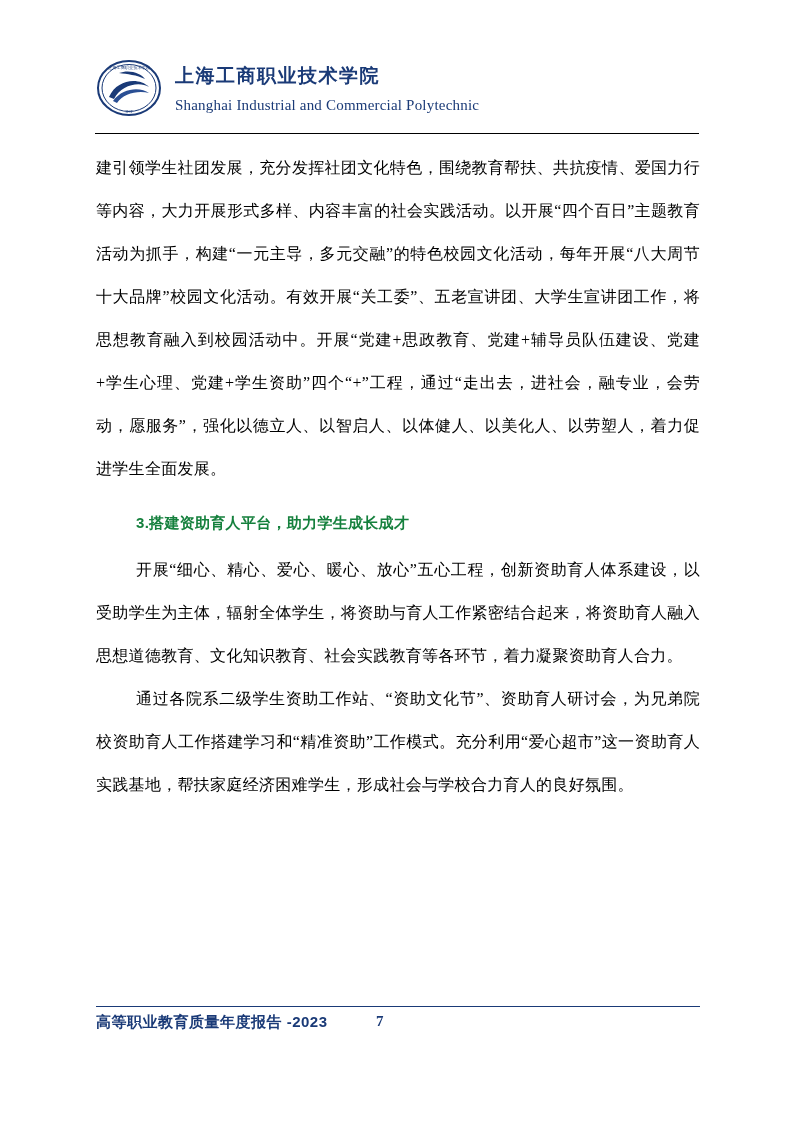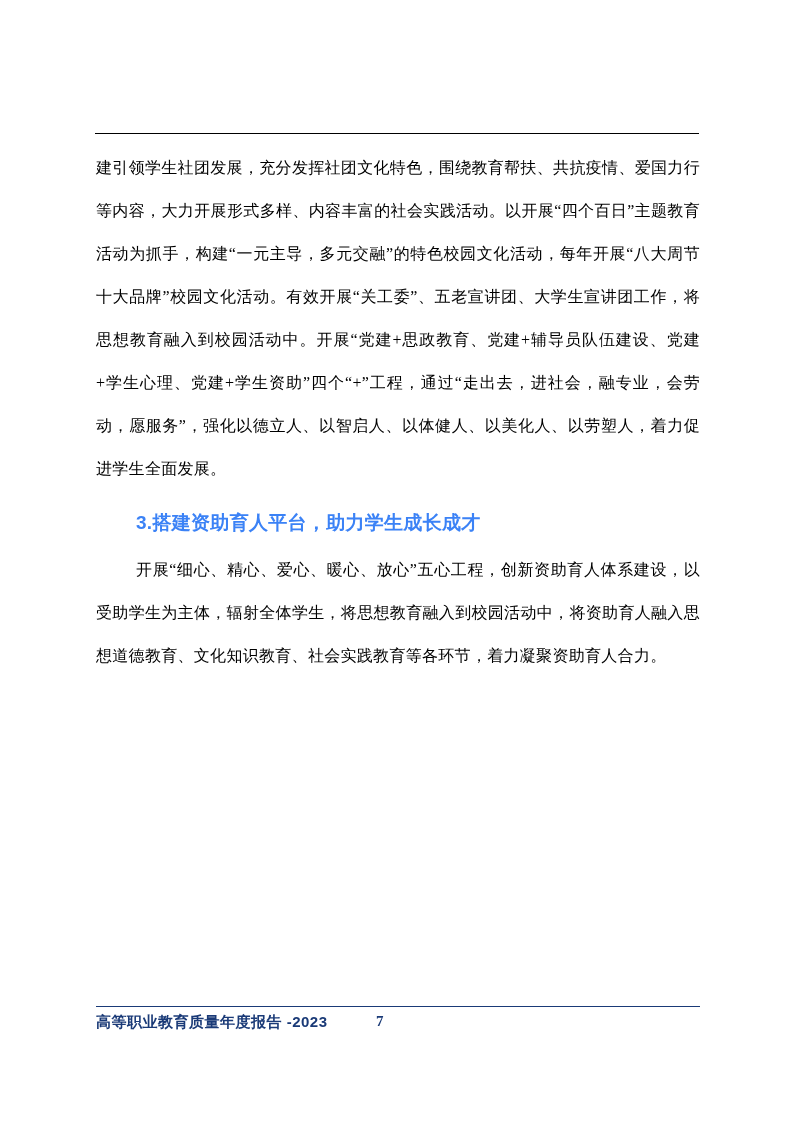--- a/index.html
+++ b/index.html
@@ -86,24 +86,24 @@
     text-align: justify;
     text-justify: inter-ideograph;
     letter-spacing: 0.3px;
   }
   p.indent {
     text-indent: 40px;
   }
   h3.subhead {
     margin: 11px 0 4px 0;
     font-family: "Liberation Sans", "DejaVu Sans", sans-serif;
-    font-size: 19px;
+    font-size: 15px;
     font-weight: bold;
     line-height: 43px;
-    color: #3b82f6;
+    color: #15803d;
     text-indent: 40px;
     letter-spacing: 0.3px;
   }
 
   
   .footer-rule {
     position: absolute;
     left: 96px;
     top: 1006px;
     width: 604px;
@@ -137,26 +137,44 @@
     font-size: 15px;
     font-weight: bold;
     color: #1a3a77;
   }
 </style>
 </head>
 <body>
 
 <div class="page">
 
+  <div class="header">
+    <div class="logo">
+      <svg width="68" height="62" viewBox="0 0 68 62" xmlns="http://www.w3.org/2000/svg">
+        <ellipse cx="34" cy="31" rx="31" ry="27" fill="none" stroke="#1a3a77" stroke-width="2"></ellipse>
+        <ellipse cx="34" cy="31" rx="27" ry="23.5" fill="none" stroke="#1a3a77" stroke-width="1"></ellipse>
+        <path d="M14 40 C22 22, 44 20, 54 30 C44 24, 26 28, 19 42 Z" fill="#1a3a77"></path>
+        <path d="M18 44 C28 30, 46 30, 54 36 C44 33, 28 36, 22 46 Z" fill="#2a4f94"></path>
+        <path d="M24 16 C34 12, 46 16, 50 22 C42 18, 32 17, 24 16 Z" fill="#1a3a77"></path>
+        <text x="34" y="12" font-size="4.2" fill="#1a3a77" text-anchor="middle" font-family="Liberation Serif, serif">上海工商职业技术学院</text>
+        <text x="34" y="56" font-size="3.4" fill="#1a3a77" text-anchor="middle" font-family="Liberation Serif, serif">SICP</text>
+      </svg>
+    </div>
+    <div class="header-text">
+      <div class="header-cn">上海工商职业技术学院</div>
+      <div class="header-en">Shanghai Industrial and Commercial Polytechnic</div>
+    </div>
+  </div>
   <div class="header-rule"></div>
 
   <div class="content">
     <p>建引领学生社团发展，充分发挥社团文化特色，围绕教育帮扶、共抗疫情、爱国力行等内容，大力开展形式多样、内容丰富的社会实践活动。以开展“四个百日”主题教育活动为抓手，构建“一元主导，多元交融”的特色校园文化活动，每年开展“八大周节 十大品牌”校园文化活动。有效开展“关工委”、五老宣讲团、大学生宣讲团工作，将思想教育融入到校园活动中。开展“党建+思政教育、党建+辅导员队伍建设、党建+学生心理、党建+学生资助”四个“+”工程，通过“走出去，进社会，融专业，会劳动，愿服务”，强化以德立人、以智启人、以体健人、以美化人、以劳塑人，着力促进学生全面发展。</p>
     <h3 class="subhead">3.搭建资助育人平台，助力学生成长成才</h3>
-    <p class="indent">开展“细心、精心、爱心、暖心、放心”五心工程，创新资助育人体系建设，以受助学生为主体，辐射全体学生，将思想教育融入到校园活动中，将资助育人融入思想道德教育、文化知识教育、社会实践教育等各环节，着力凝聚资助育人合力。</p>
+    <p class="indent">开展“细心、精心、爱心、暖心、放心”五心工程，创新资助育人体系建设，以受助学生为主体，辐射全体学生，将资助与育人工作紧密结合起来，将资助育人融入思想道德教育、文化知识教育、社会实践教育等各环节，着力凝聚资助育人合力。</p>
+    <p class="indent">通过各院系二级学生资助工作站、“资助文化节”、资助育人研讨会，为兄弟院校资助育人工作搭建学习和“精准资助”工作模式。充分利用“爱心超市”这一资助育人实践基地，帮扶家庭经济困难学生，形成社会与学校合力育人的良好氛围。</p>
   </div>
 
   <div class="footer-rule"></div>
   <div class="footer">
     <div class="footer-left">高等职业教育质量年度报告 -2023</div>
     <div class="footer-page">7</div>
   </div>
 
 </div>
 

